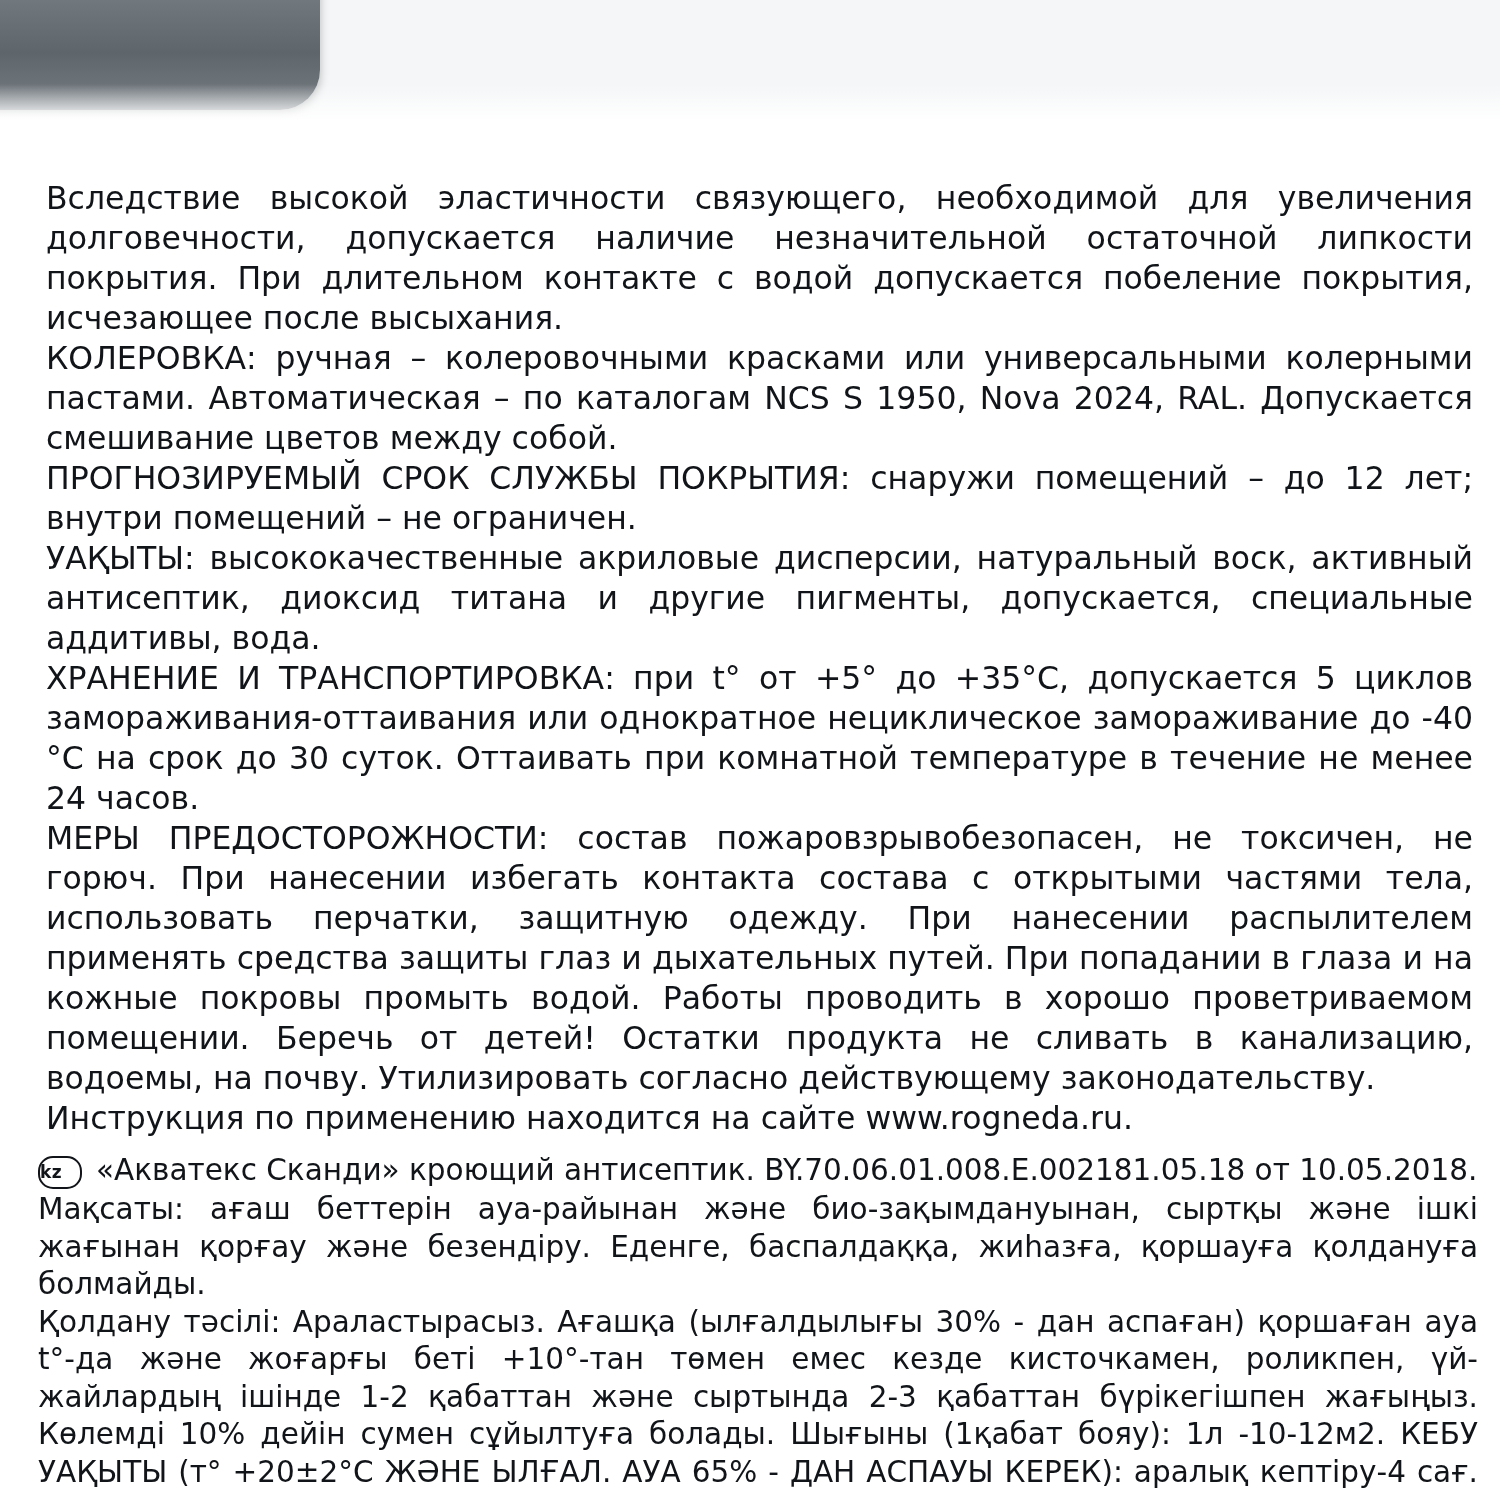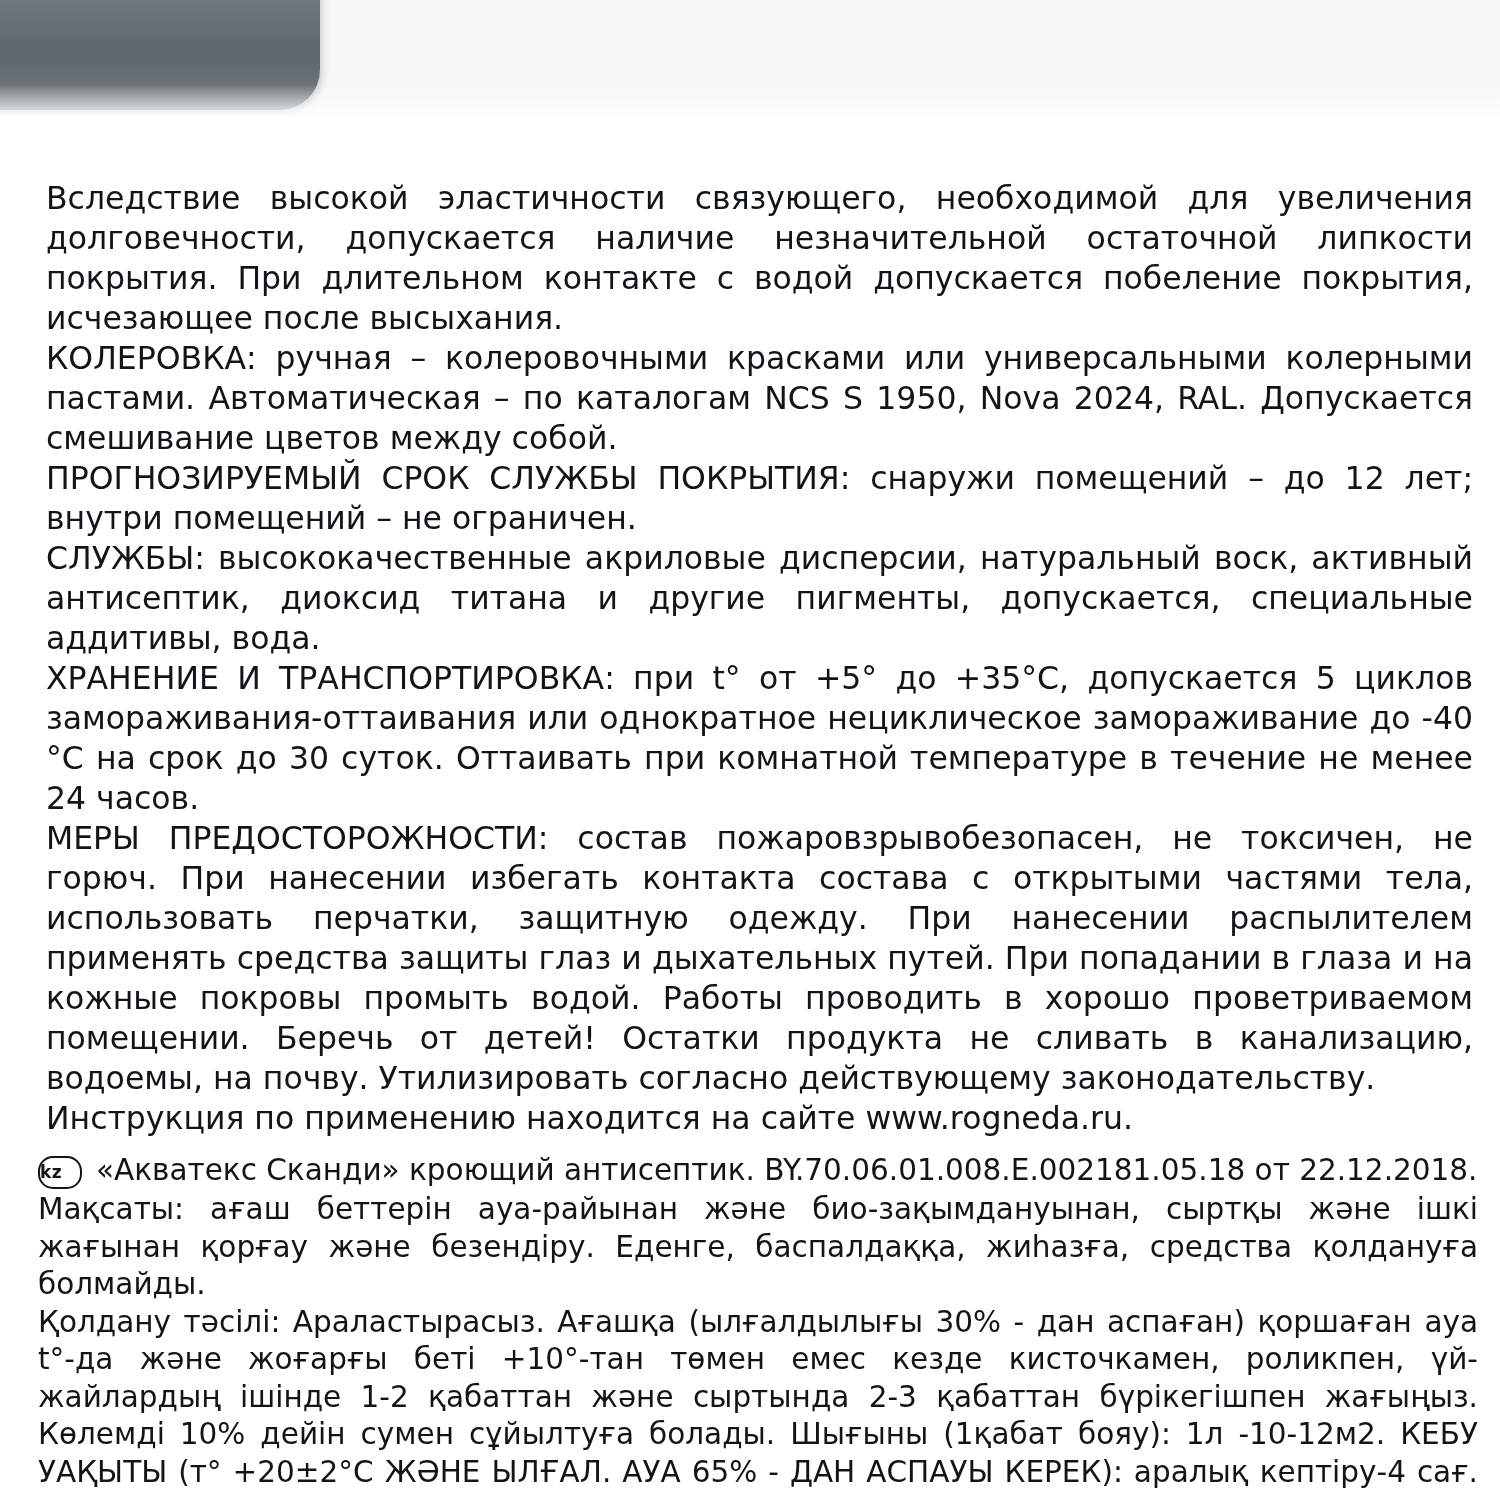--- a/index.html
+++ b/index.html
@@ -125,34 +125,34 @@
 <div class="sheet">
 
   <div class="ru-block">
 
     <p>Вследствие высокой эластичности связующего, необходимой для увеличения долговечности, допускается наличие незначительной остаточной липкости покрытия. При длительном контакте с водой допускается побеление покрытия, исчезающее после высыхания.</p>
 
     <p><b class="lbl">КОЛЕРОВКА:</b><span> ручная – колеровочными красками или универсальными колерными пастами. Автоматическая – по каталогам NCS S 1950, Nova 2024, RAL. Допускается смешивание цветов между собой.</span></p>
 
     <p><b class="lbl">ПРОГНОЗИРУЕМЫЙ СРОК СЛУЖБЫ ПОКРЫТИЯ:</b><span> снаружи помещений – до 12 лет; внутри помещений – не ограничен.</span></p>
 
-    <p><b class="lbl">СЛУЖБЫ:</b><span> высококачественные акриловые дисперсии, натуральный воск, активный антисептик, диоксид титана и другие пигменты, допускается, специальные аддитивы, вода.</span></p>
+    <p><b class="lbl">УАҚЫТЫ:</b><span> высококачественные акриловые дисперсии, натуральный воск, активный антисептик, диоксид титана и другие пигменты, допускается, специальные аддитивы, вода.</span></p>
 
     <p><b class="lbl">ХРАНЕНИЕ И ТРАНСПОРТИРОВКА:</b><span> при t° от +5° до +35°C, допускается 5 циклов замораживания-оттаивания или однократное нециклическое замораживание до -40 °C на срок до 30 суток. Оттаивать при комнатной температуре в течение не менее 24 часов.</span></p>
 
     <p><b class="lbl">МЕРЫ ПРЕДОСТОРОЖНОСТИ:</b><span> состав пожаровзрывобезопасен, не токсичен, не горюч. При нанесении избегать контакта состава с открытыми частями тела, использовать перчатки, защитную одежду. При нанесении распылителем применять средства защиты глаз и дыхательных путей. При попадании в глаза и на кожные покровы промыть водой. Работы проводить в хорошо проветриваемом помещении. </span><b class="lbl">Беречь от детей!</b><span> Остатки продукта не сливать в канализацию, водоемы, на почву. Утилизировать согласно действующему законодательству.</span></p>
 
     <p>Инструкция по применению находится на сайте www.rogneda.ru.</p>
   </div>
 
   <div class="kz-block">
     <div class="kz-first">
       <span class="kz-badge">kz</span>
-      <span class="kz-first-text">«Акватекс Сканди» кроющий антисептик. BY.70.06.01.008.Е.002181.05.18 от 22.12.2018.</span>
+      <span class="kz-first-text">«Акватекс Сканди» кроющий антисептик. BY.70.06.01.008.Е.002181.05.18 от 10.05.2018.</span>
     </div>
 
-    <p><b class="lbl">Мақсаты:</b><span> ағаш беттерін ауа-райынан және био-зақымдануынан, сыртқы және ішкі жағынан қорғау және безендіру. Еденге, баспалдаққа, жиһазға, средства қолдануға болмайды.</span></p>
+    <p><b class="lbl">Мақсаты:</b><span> ағаш беттерін ауа-райынан және био-зақымдануынан, сыртқы және ішкі жағынан қорғау және безендіру. Еденге, баспалдаққа, жиһазға, қоршауға қолдануға болмайды.</span></p>
 
     <p><b class="lbl">Қолдану тәсілі:</b><span> Араластырасыз. Ағашқа (ылғалдылығы 30% - дан аспаған) қоршаған ауа t°-да және жоғарғы беті +10°-тан төмен емес кезде кисточкамен, роликпен, үй-жайлардың ішінде 1-2 қабаттан және сыртында 2-3 қабаттан бүрікегішпен жағыңыз. Көлемді 10% дейін сумен сұйылтуға болады. </span><b class="lbl">Шығыны (1қабат бояу):</b><span> 1л -10-12м2. </span><b class="lbl">КЕБУ УАҚЫТЫ (т° +20±2°С ЖӘНЕ ЫЛҒАЛ. АУА 65% - ДАН АСПАУЫ КЕРЕК):</b><span> аралық кептіру-4 сағ. Толық кебуі 7 күн. </span><b class="lbl">Түсі:</b><span> NCS S ...</span></p>
   </div>
 
   <div class="clip-bottom"></div>
 </div>
 
 </body></html>

